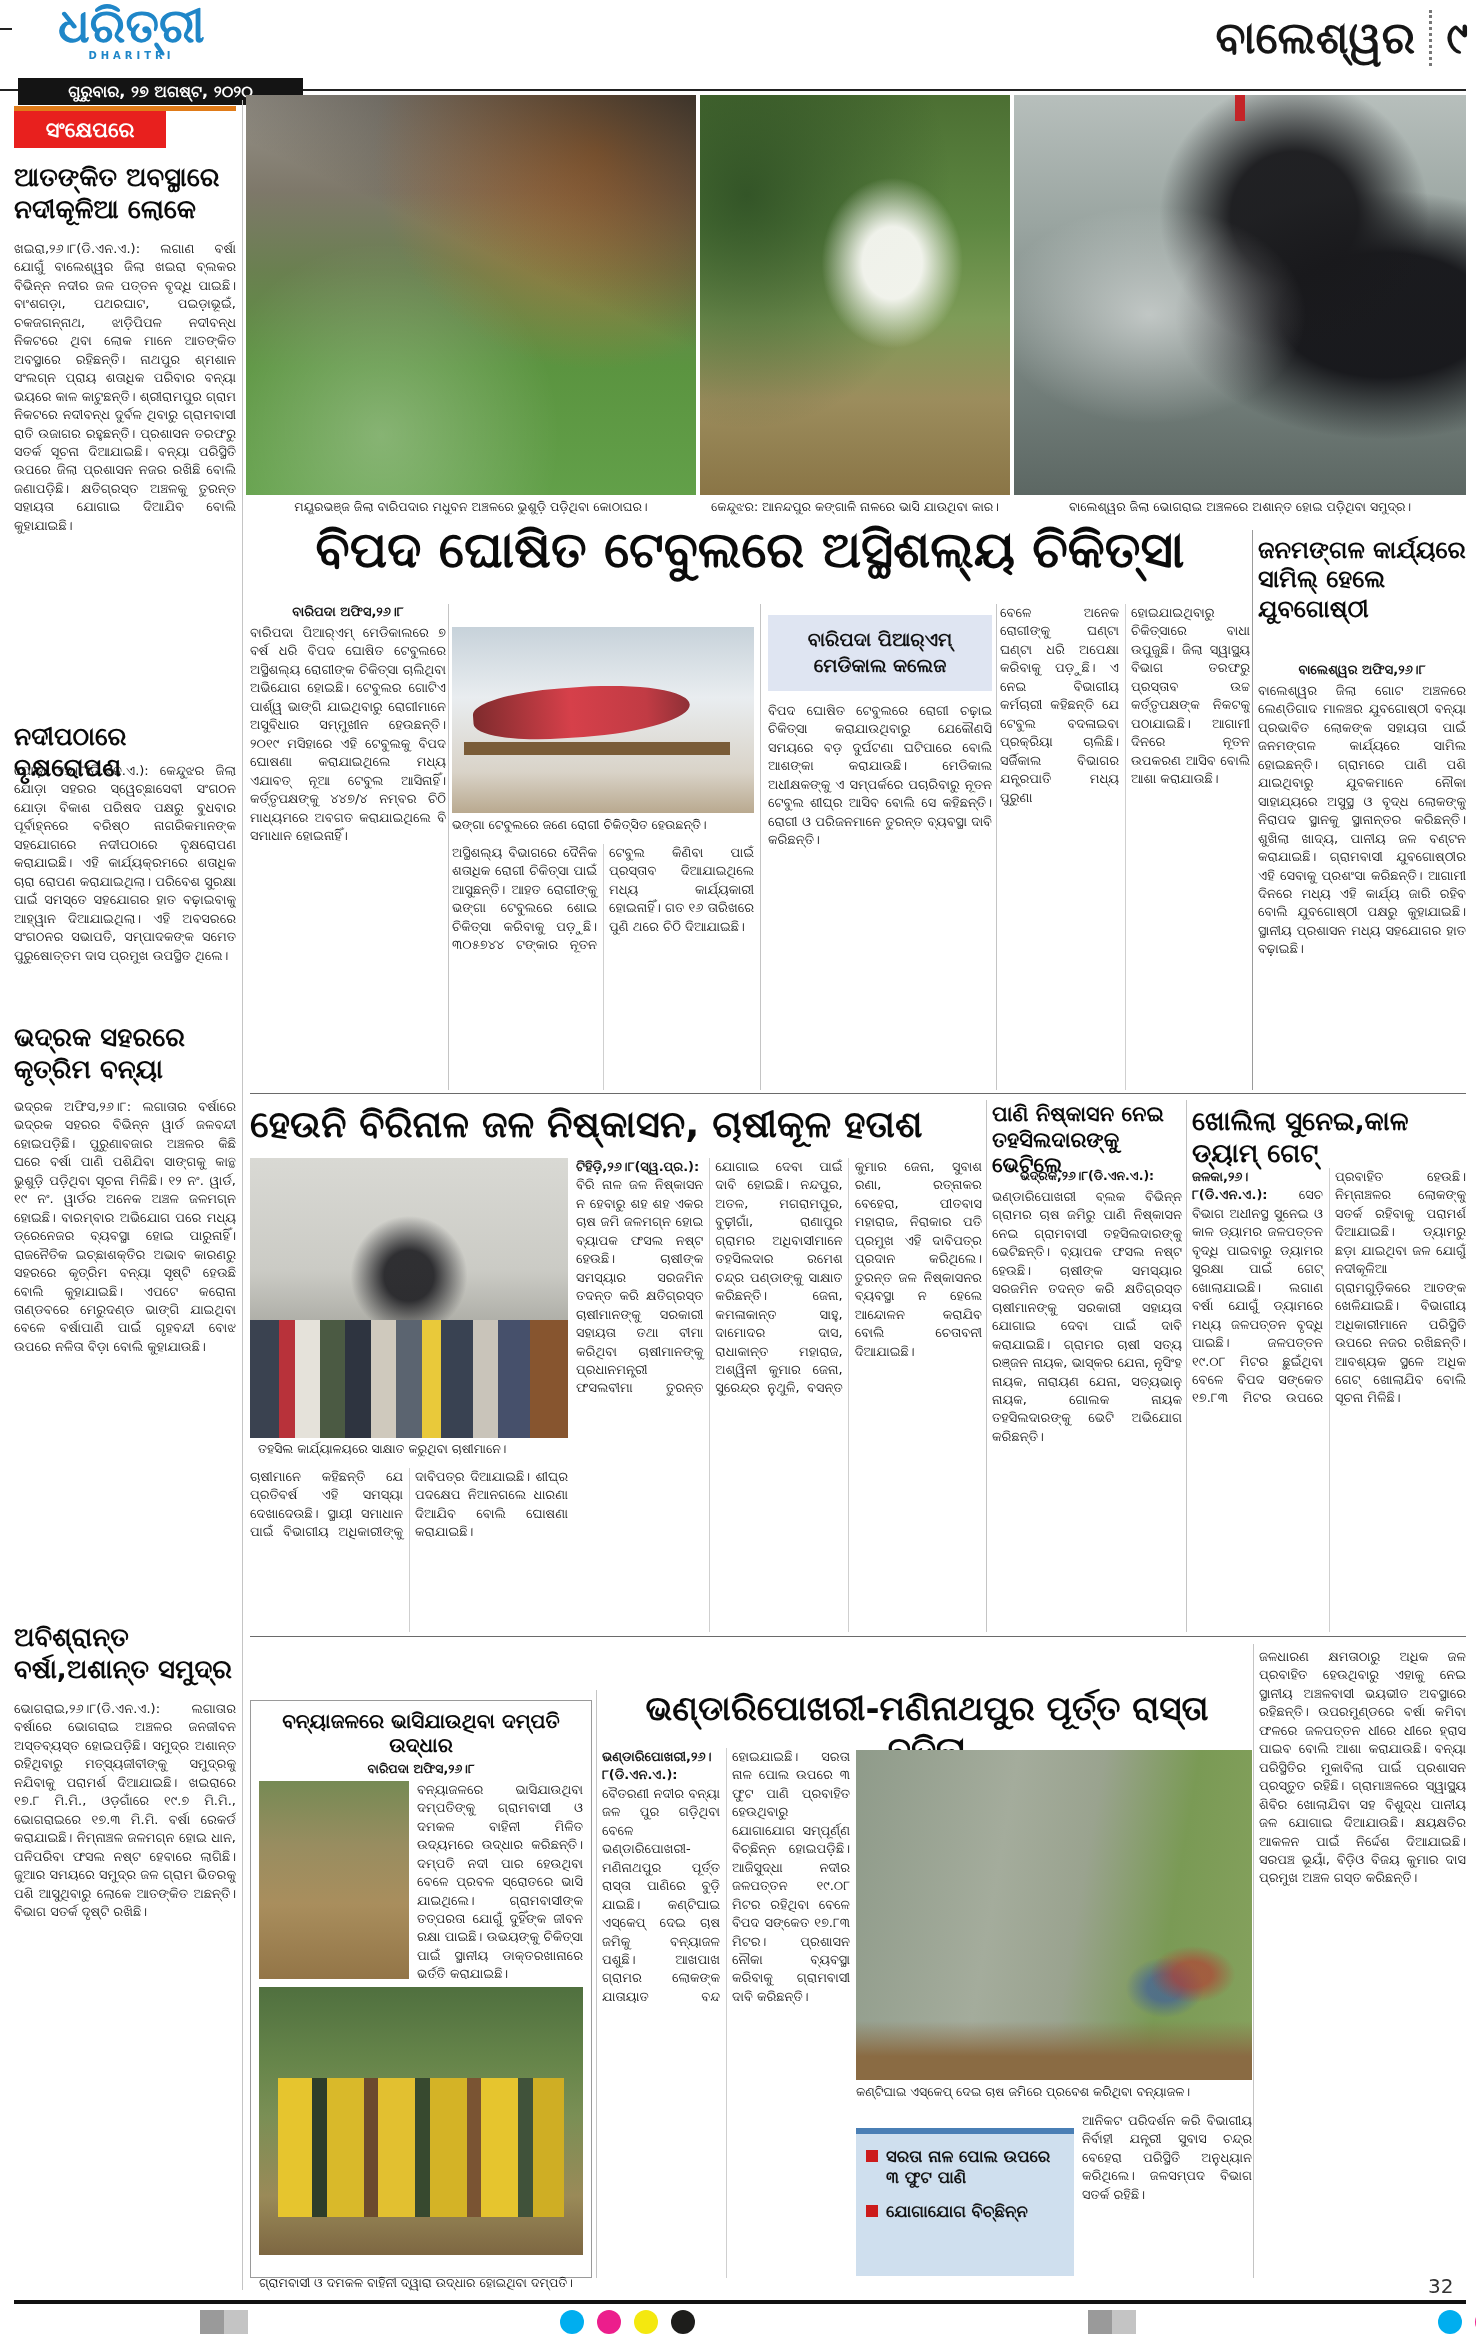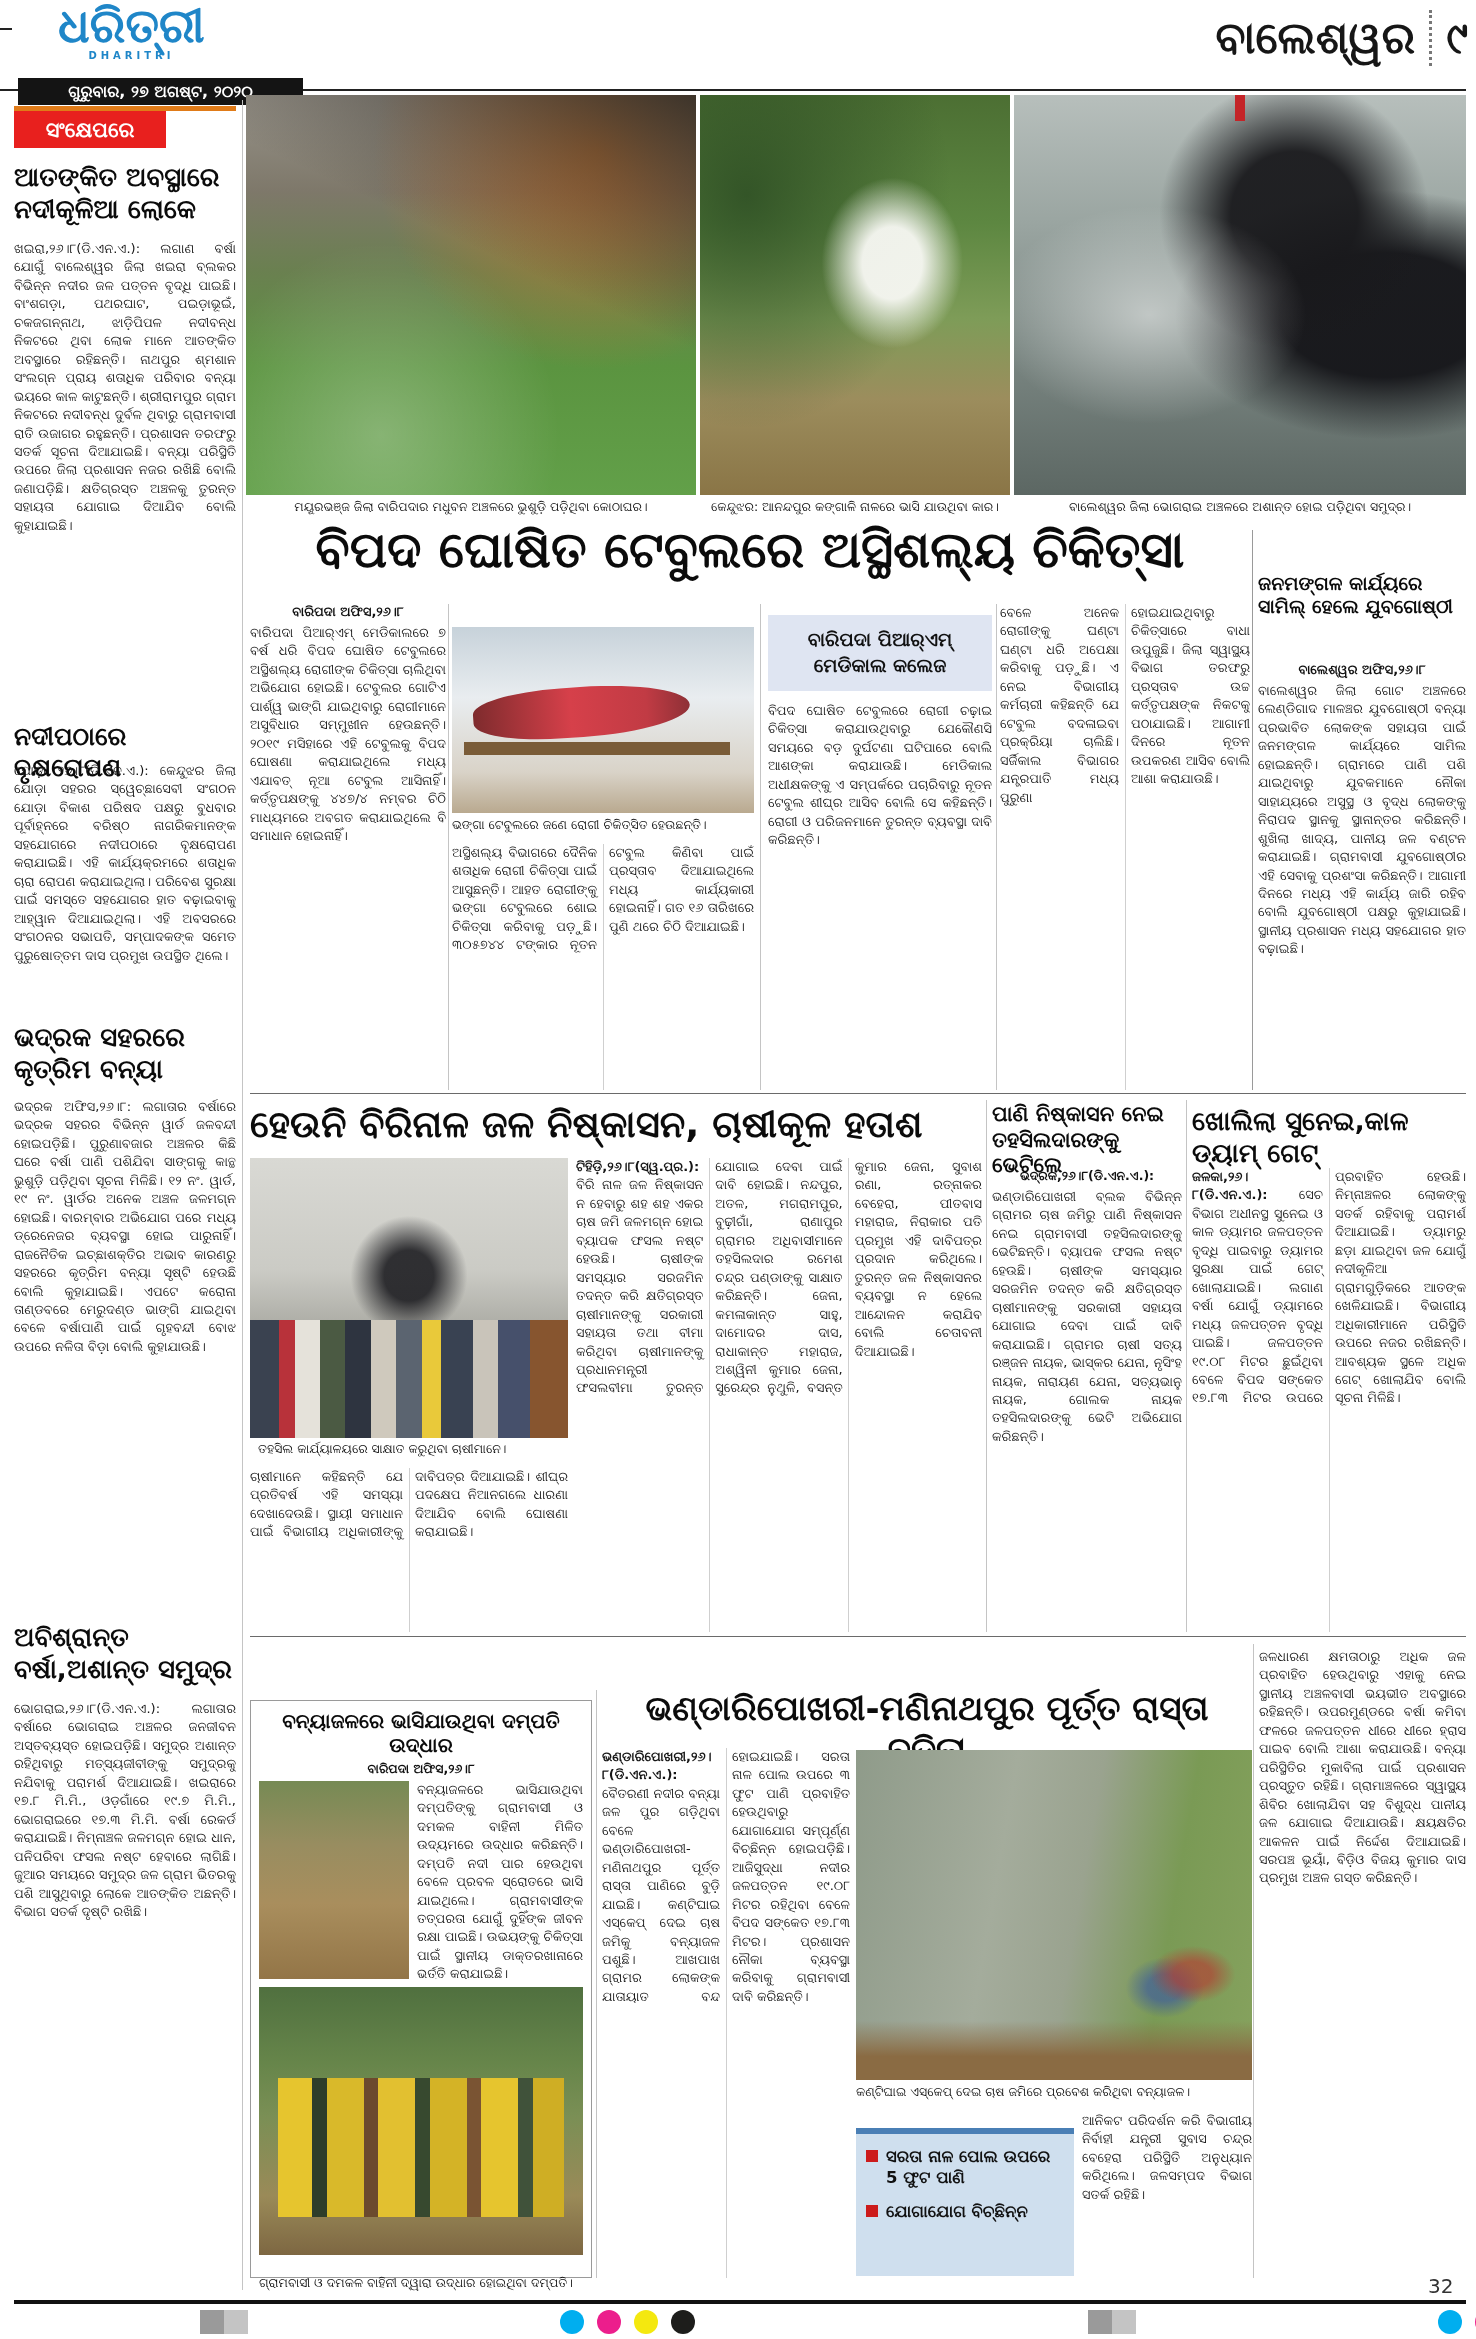--- a/index.html
+++ b/index.html
@@ -118,21 +118,21 @@
   <div class="abs bt cols2" style="left:452px;top:844px;width:302px;height:246px;">ଅସ୍ଥିଶଲ୍ୟ ବିଭାଗରେ ଦୈନିକ ଶତାଧିକ ରୋଗୀ ଚିକିତ୍ସା ପାଇଁ ଆସୁଛନ୍ତି। ଆହତ ରୋଗୀଙ୍କୁ ଭଙ୍ଗା ଟେବୁଲରେ ଶୋଇ ଚିକିତ୍ସା କରିବାକୁ ପଡ଼ୁଛି। ୩୦୫୭୪୪ ଟଙ୍କାର ନୂତନ ଟେବୁଲ କିଣିବା ପାଇଁ ପ୍ରସ୍ତାବ ଦିଆଯାଇଥିଲେ ମଧ୍ୟ କାର୍ଯ୍ୟକାରୀ ହୋଇନାହିଁ। ଗତ ୧୬ ତାରିଖରେ ପୁଣି ଥରେ ଚିଠି ଦିଆଯାଇଛି।</div>
   <div class="abs vr" style="left:760px;top:604px;height:486px;"></div>
 
   <div class="abs bt" style="left:768px;top:702px;width:224px;height:388px;">ବିପଦ ଘୋଷିତ ଟେବୁଲରେ ରୋଗୀ ଚଢ଼ାଇ ଚିକିତ୍ସା କରାଯାଉଥିବାରୁ ଯେକୌଣସି ସମୟରେ ବଡ଼ ଦୁର୍ଘଟଣା ଘଟିପାରେ ବୋଲି ଆଶଙ୍କା କରାଯାଉଛି। ମେଡିକାଲ ଅଧୀକ୍ଷକଙ୍କୁ ଏ ସମ୍ପର୍କରେ ପଚାରିବାରୁ ନୂତନ ଟେବୁଲ ଶୀଘ୍ର ଆସିବ ବୋଲି ସେ କହିଛନ୍ତି। ରୋଗୀ ଓ ପରିଜନମାନେ ତୁରନ୍ତ ବ୍ୟବସ୍ଥା ଦାବି କରିଛନ୍ତି।</div>
   <div class="abs subheadbox" style="left:768px;top:615px;width:224px;height:76px;">ବାରିପଦା ପିଆର୍‌ଏମ୍ ମେଡିକାଲ କଲେଜ</div>
   <div class="abs vr" style="left:996px;top:604px;height:486px;"></div>
 
   <div class="abs bt cols2" style="left:1000px;top:604px;width:250px;height:486px;">ବେଳେ ଅନେକ ରୋଗୀଙ୍କୁ ଘଣ୍ଟା ଘଣ୍ଟା ଧରି ଅପେକ୍ଷା କରିବାକୁ ପଡ଼ୁଛି। ଏ ନେଇ ବିଭାଗୀୟ କର୍ମଚାରୀ କହିଛନ୍ତି ଯେ ଟେବୁଲ ବଦଳାଇବା ପ୍ରକ୍ରିୟା ଚାଲିଛି। ସର୍ଜିକାଲ ବିଭାଗର ଯନ୍ତ୍ରପାତି ମଧ୍ୟ ପୁରୁଣା ହୋଇଯାଇଥିବାରୁ ଚିକିତ୍ସାରେ ବାଧା ଉପୁଜୁଛି। ଜିଲା ସ୍ୱାସ୍ଥ୍ୟ ବିଭାଗ ତରଫରୁ ପ୍ରସ୍ତାବ ଉଚ୍ଚ କର୍ତ୍ତୃପକ୍ଷଙ୍କ ନିକଟକୁ ପଠାଯାଇଛି। ଆଗାମୀ ଦିନରେ ନୂତନ ଉପକରଣ ଆସିବ ବୋଲି ଆଶା କରାଯାଉଛି।</div>
   <div class="abs vr" style="left:1252px;top:530px;height:560px;background:#9a9a9a;"></div>
 
-  <div class="abs hl" style="left:1258px;top:536px;width:208px;font-size:19px;margin-top:36px;">ଜନମଙ୍ଗଳ କାର୍ଯ୍ୟରେ ସାମିଲ୍ ହେଲେ ଯୁବଗୋଷ୍ଠୀ</div>
+  <div class="abs hl" style="left:1258px;top:536px;width:208px;font-size:24px;">ଜନମଙ୍ଗଳ କାର୍ଯ୍ୟରେ ସାମିଲ୍ ହେଲେ ଯୁବଗୋଷ୍ଠୀ</div>
   <div class="abs" style="left:1258px;top:662px;width:208px;">
     <span class="dl" style="font-size:13px;">ବାଲେଶ୍ୱର ଅଫିସ,୨୬।୮</span>
     <div class="bt" style="height:400px;">ବାଲେଶ୍ୱର ଜିଲା ଗୋଟ ଅଞ୍ଚଳରେ ଲେଣ୍ଡିଗାଦ ମାଳଞ୍ଚର ଯୁବଗୋଷ୍ଠୀ ବନ୍ୟା ପ୍ରଭାବିତ ଲୋକଙ୍କ ସହାୟତା ପାଇଁ ଜନମଙ୍ଗଳ କାର୍ଯ୍ୟରେ ସାମିଲ ହୋଇଛନ୍ତି। ଗ୍ରାମରେ ପାଣି ପଶି ଯାଇଥିବାରୁ ଯୁବକମାନେ ନୌକା ସାହାଯ୍ୟରେ ଅସୁସ୍ଥ ଓ ବୃଦ୍ଧ ଲୋକଙ୍କୁ ନିରାପଦ ସ୍ଥାନକୁ ସ୍ଥାନାନ୍ତର କରିଛନ୍ତି। ଶୁଖିଲା ଖାଦ୍ୟ, ପାନୀୟ ଜଳ ବଣ୍ଟନ କରାଯାଇଛି। ଗ୍ରାମବାସୀ ଯୁବଗୋଷ୍ଠୀର ଏହି ସେବାକୁ ପ୍ରଶଂସା କରିଛନ୍ତି। ଆଗାମୀ ଦିନରେ ମଧ୍ୟ ଏହି କାର୍ଯ୍ୟ ଜାରି ରହିବ ବୋଲି ଯୁବଗୋଷ୍ଠୀ ପକ୍ଷରୁ କୁହାଯାଇଛି। ସ୍ଥାନୀୟ ପ୍ରଶାସନ ମଧ୍ୟ ସହଯୋଗର ହାତ ବଢ଼ାଇଛି।</div>
   </div>
 
   <div class="abs hr1" style="left:250px;top:1093px;width:1216px;"></div>
 
   <div class="abs hl" style="left:250px;top:1102px;width:732px;font-size:37px;white-space:nowrap;">ହେଉନି ବିରିନାଳ ଜଳ ନିଷ୍କାସନ, ଚାଷୀକୂଳ ହତାଶ</div>
 
   <div class="abs photo" style="left:250px;top:1158px;width:318px;height:280px;
@@ -199,21 +199,21 @@
         radial-gradient(ellipse at 78% 72%, rgba(60,90,160,.65) 0 4%, transparent 9%),
         linear-gradient(100deg,#8f9b8a 0%,#a4ac9c 36%,#9aa38f 55%,#7a9a55 76%,#86a25e 100%),
         linear-gradient(180deg,transparent 72%,#8a6b43 78%);">
     <div class="abs" style="left:0;bottom:0;width:100%;height:18%;background:linear-gradient(180deg,rgba(138,107,67,0),#8a6b43 60%);"></div>
   </div>
   <div class="abs cap" style="left:856px;top:2084px;width:396px;">କଣ୍ଟିଘାଇ ଏସ୍‌କେପ୍ ଦେଇ ଚାଷ ଜମିରେ ପ୍ରବେଶ କରିଥିବା ବନ୍ୟାଜଳ।</div>
 
   <div class="abs infobox" style="left:856px;top:2128px;width:218px;height:148px;">
     <div class="item">
       <span class="sq"></span>
-      <span>ସରତା ନାଳ ପୋଲ ଉପରେ 5 ଫୁଟ ପାଣି</span>
+      <span>ସରତା ନାଳ ପୋଲ ଉପରେ ୩ ଫୁଟ ପାଣି</span>
     </div>
     <div class="item">
       <span class="sq"></span>
       <span>ଯୋଗାଯୋଗ ବିଚ୍ଛିନ୍ନ</span>
     </div>
   </div>
   <div class="abs bt" style="left:1082px;top:2112px;width:170px;height:166px;">ଆନିକଟ ପରିଦର୍ଶନ କରି ବିଭାଗୀୟ ନିର୍ବାହୀ ଯନ୍ତ୍ରୀ ସୁବାସ ଚନ୍ଦ୍ର ବେହେରା ପରିସ୍ଥିତି ଅନୁଧ୍ୟାନ କରିଥିଲେ। ଜଳସମ୍ପଦ ବିଭାଗ ସତର୍କ ରହିଛି।</div>
 
   <div class="abs vr" style="left:1253px;top:1644px;height:634px;"></div>
   <div class="abs bt" style="left:1259px;top:1648px;width:207px;height:630px;">ଜଳଧାରଣ କ୍ଷମତାଠାରୁ ଅଧିକ ଜଳ ପ୍ରବାହିତ ହେଉଥିବାରୁ ଏହାକୁ ନେଇ ସ୍ଥାନୀୟ ଅଞ୍ଚଳବାସୀ ଭୟଭୀତ ଅବସ୍ଥାରେ ରହିଛନ୍ତି। ଉପରମୁଣ୍ଡରେ ବର୍ଷା କମିବା ଫଳରେ ଜଳପତ୍ତନ ଧୀରେ ଧୀରେ ହ୍ରାସ ପାଇବ ବୋଲି ଆଶା କରାଯାଉଛି। ବନ୍ୟା ପରିସ୍ଥିତିର ମୁକାବିଲା ପାଇଁ ପ୍ରଶାସନ ପ୍ରସ୍ତୁତ ରହିଛି। ଗ୍ରାମାଞ୍ଚଳରେ ସ୍ୱାସ୍ଥ୍ୟ ଶିବିର ଖୋଲାଯିବା ସହ ବିଶୁଦ୍ଧ ପାନୀୟ ଜଳ ଯୋଗାଇ ଦିଆଯାଉଛି। କ୍ଷୟକ୍ଷତିର ଆକଳନ ପାଇଁ ନିର୍ଦ୍ଦେଶ ଦିଆଯାଇଛି। ସରପଞ୍ଚ ଭୂୟାଁ, ବିଡ଼ିଓ ବିଜୟ କୁମାର ଦାସ ପ୍ରମୁଖ ଅଞ୍ଚଳ ଗସ୍ତ କରିଛନ୍ତି।</div>

